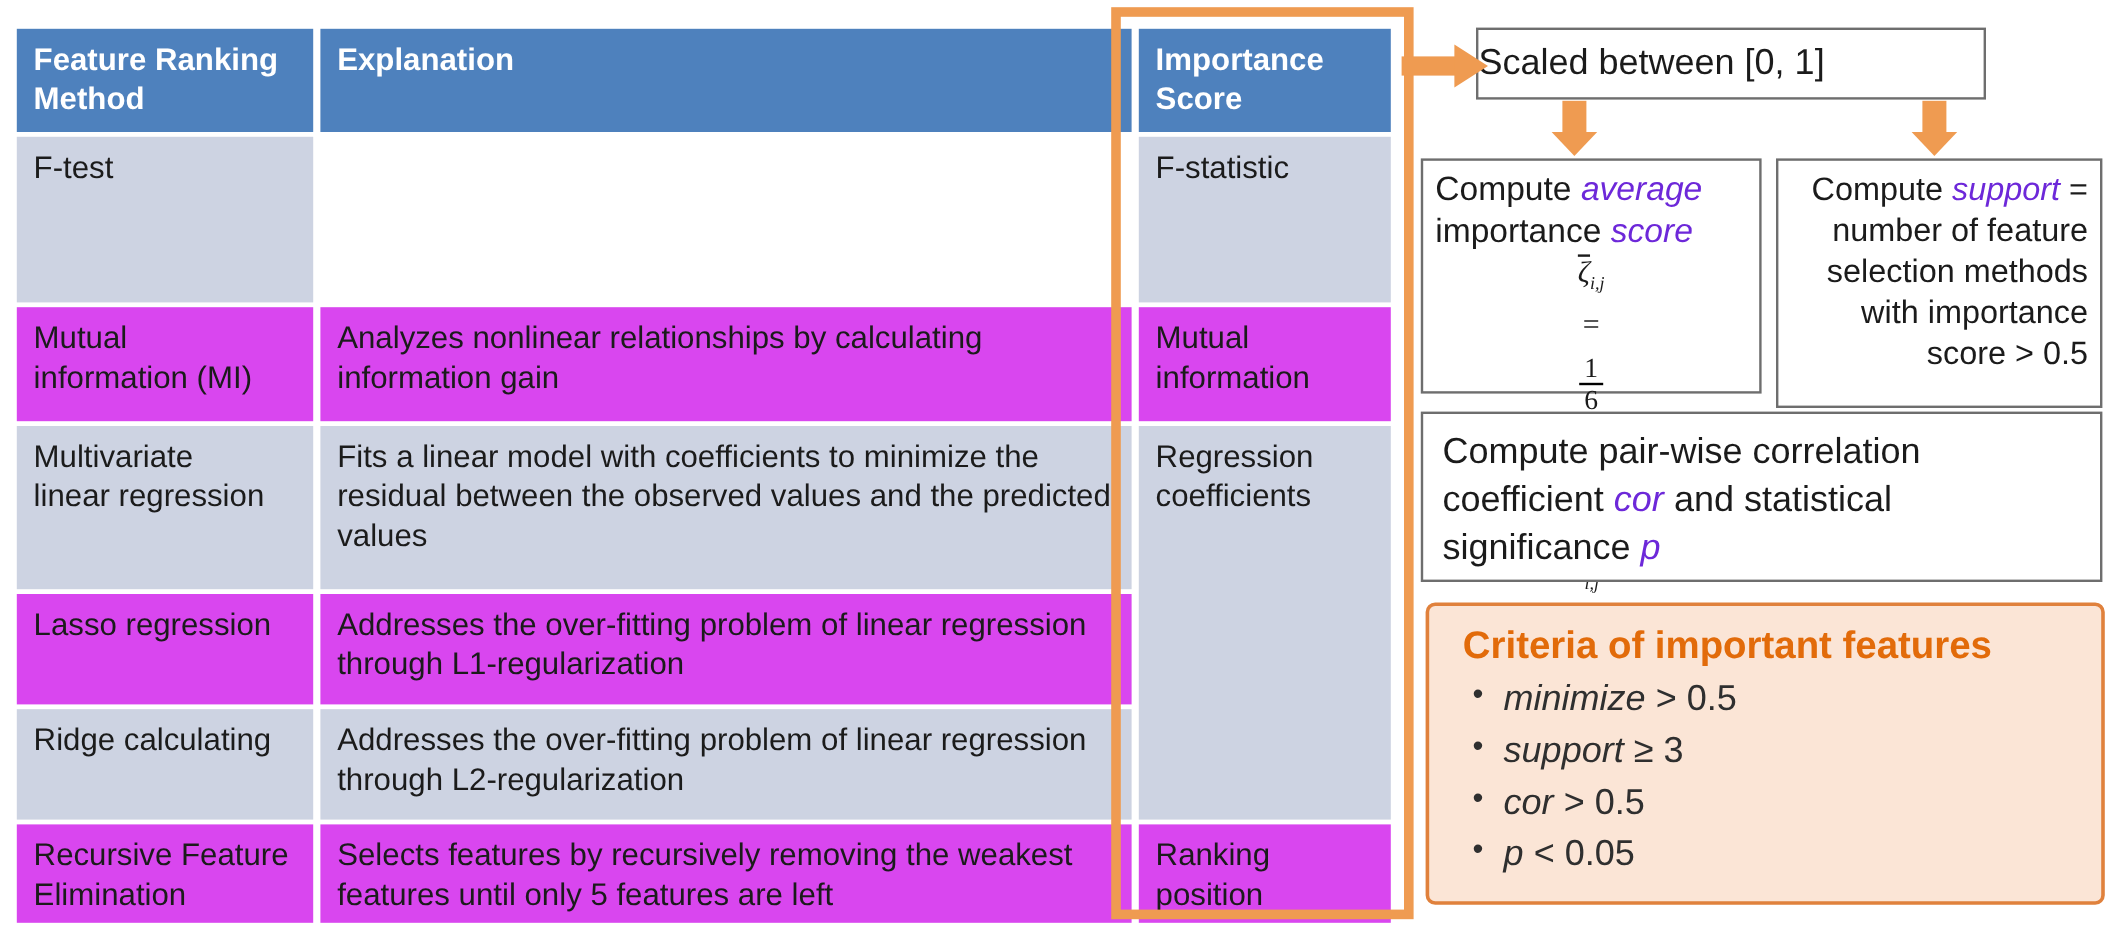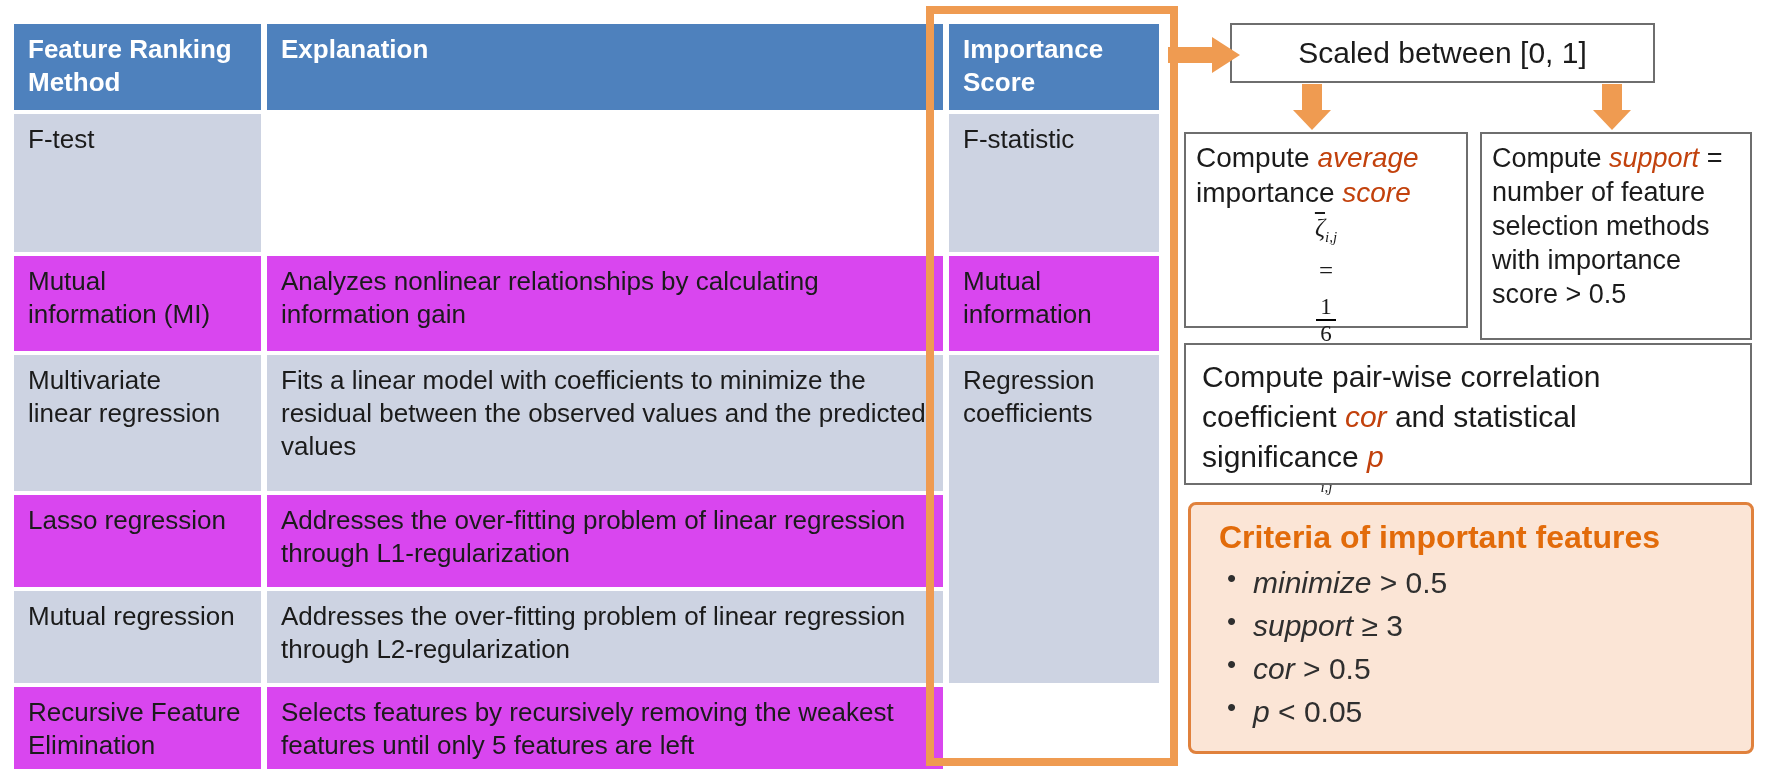--- a/index.html
+++ b/index.html
@@ -37,25 +37,25 @@
     border-left:28px solid #ef9b51; border-top:18px solid transparent; border-bottom:18px solid transparent; z-index:6; }
   .v-arrow-stem { position:absolute; width:20px; height:26px; top:84px; background:#ef9b51; }
   .v-arrow-head { position:absolute; width:0; height:0; top:110px;
     border-top:20px solid #ef9b51; border-left:19px solid transparent; border-right:19px solid transparent; }
   .va1s { left:1302px; } .va1h { left:1293px; }
   .va2s { left:1602px; } .va2h { left:1593px; }
 
   
   .wbox { position:absolute; background:#fff; border:2px solid #6e6e6e; }
   .scaled-box { left:1230px; top:23px; width:425px; height:60px;
-    display:flex; align-items:center; justify-content:center; font-size:30px; }
+    display:flex; align-items:center; font-size:30px; }
   .avg-box { left:1184px; top:132px; width:284px; height:196px; padding:7px 10px; font-size:28px; line-height:1.24; }
-  .support-box { left:1480px; top:132px; width:272px; height:208px; padding:7px 10px; font-size:27px; line-height:1.26; }
+  .support-box { left:1480px; top:132px; width:272px; height:208px; padding:7px 10px; font-size:27px; line-height:1.26;text-align:right; }
   .cor-box { left:1184px; top:343px; width:568px; height:142px; padding:12px 16px; font-size:30px; line-height:1.33; }
-  .em-orange { color:#c2410c; font-style:italic; }
+  .em-orange { color:#6d28d9; font-style:italic; }
 
   
   .formula { display:flex; align-items:center; gap:8px; margin-top:2px;
     font-family:Liberation Serif, serif; font-size:25px;flex-direction:column; }
   .fi { font-style:italic; }
   .zbar { text-decoration:overline; }
   .frac { display:inline-flex; flex-direction:column; align-items:center; font-size:23px; line-height:1.1; }
   .frac .den { border-top:2px solid #000; padding:0 4px; }
   .sigma-wrap { display:inline-flex; flex-direction:column; align-items:center; line-height:1; }
   .sigma { font-size:40px; font-style:normal; }
@@ -99,26 +99,28 @@
     <div class="cell dark c1" style="grid-row:4">Multivariate
 linear regression</div>
     <div class="cell dark c2" style="grid-row:4">Fits a linear model with coefficients to minimize the residual between the observed values and the predicted values</div>
 
     <div class="cell dark c3" style="grid-row:4 / span 3">Regression
 coefficients</div>
 
     <div class="cell light c1" style="grid-row:5">Lasso regression</div>
     <div class="cell light c2" style="grid-row:5">Addresses the over-fitting problem of linear regression through L1-regularization</div>
 
-    <div class="cell dark c1" style="grid-row:6">Mutual regression</div>
+    <div class="cell dark c1" style="grid-row:6">Ridge calculating</div>
     <div class="cell dark c2" style="grid-row:6">Addresses the over-fitting problem of linear regression through L2-regularization</div>
 
     <div class="cell light c1" style="grid-row:7">Recursive Feature
 Elimination</div>
     <div class="cell light c2" style="grid-row:7">Selects features by recursively removing the weakest features until only 5 features are left</div>
+    <div class="cell light c3" style="grid-row:7">Ranking
+position</div>
   </div>
 
   <div class="score-outline"></div>
 
   <div class="h-arrow-stem"></div>
   <div class="h-arrow-head"></div>
   <div class="v-arrow-stem va1s"></div>
   <div class="v-arrow-head va1h"></div>
   <div class="v-arrow-stem va2s"></div>
   <div class="v-arrow-head va2h"></div>

